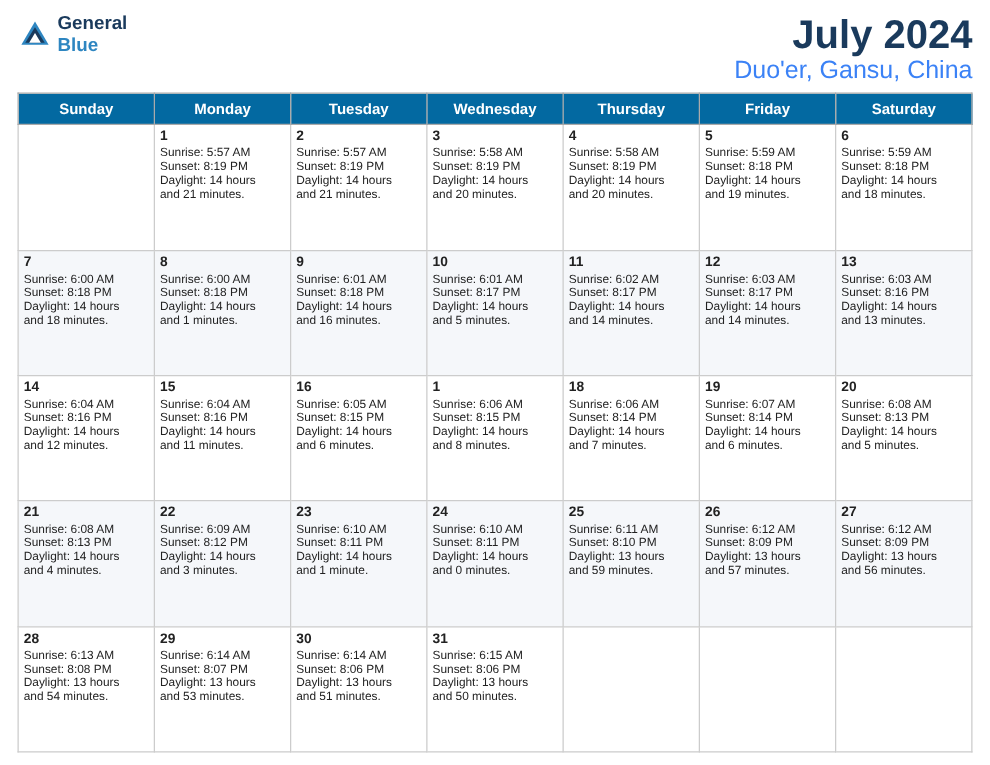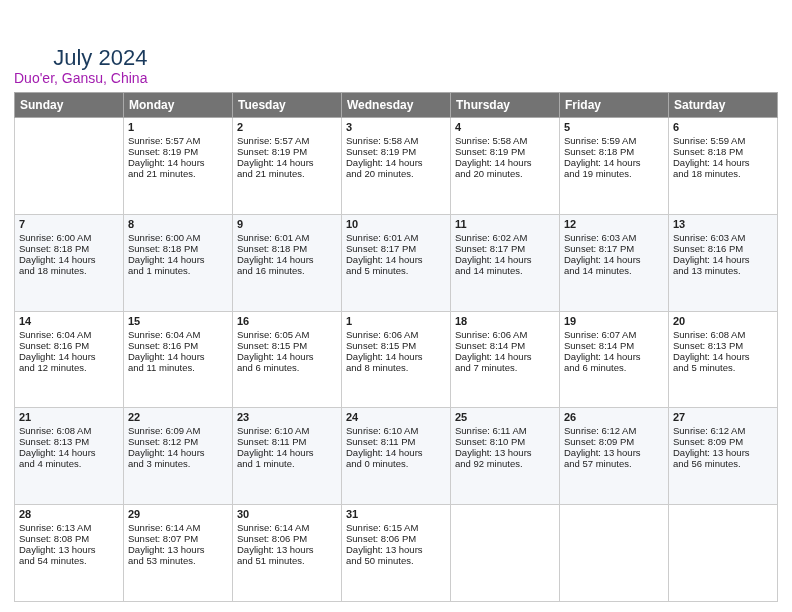--- a/index.html
+++ b/index.html
@@ -38,40 +38,39 @@
       color: #2e86c1;
     }
     .logo-icon {
       width: 28px;
       height: 28px;
     }
     .title-block {
       text-align: right;
     }
     .main-title {
-      font-size: 22px;
-      font-weight: normal;
+      font-size: 32px;
+      font-weight: bold;
       color: #1a3a5c;
       line-height: 1.1;
-      margin-top: 36px;
     }
     .subtitle {
-      font-size: 14px;
-      color: #a21caf;
+      font-size: 20px;
+      color: #3b82f6;
     }
     table {
       width: 100%;
       border-collapse: collapse;
       flex: 1;
       table-layout: fixed;
     }
     thead tr th {
-      background-color: #737373;
+      background-color: #0369a1;
       color: #fff;
-      text-align: left;
+      text-align: center;
       padding: 5px 5px;
       font-size: 12px;
       font-weight: bold;
       border: 1px solid #aaa;
     }
     tbody tr td {
       border: 1px solid #ccc;
       vertical-align: top;
       padding: 3px 4px;
       font-size: 9.5px;
@@ -92,20 +91,31 @@
     }
     .empty-cell {
       background-color: #fff !important;
     }
   </style>
 </head>
 <body>
 
 <div class="page">
   <div class="header">
+    <div class="logo">
+      <svg class="logo-icon" viewBox="0 0 36 36">
+        <polygon points="18,4 32,28 4,28" fill="#2e86c1"></polygon>
+        <polygon points="18,10 28,26 8,26" fill="#1a3a5c"></polygon>
+        <polygon points="18,16 24,26 12,26" fill="#fff"></polygon>
+      </svg>
+      <div class="logo-text">
+        <div>General</div>
+        <span style="color:#2e86c1;">Blue</span>
+      </div>
+    </div>
     <div class="title-block">
       <div class="main-title">July 2024</div>
       <div class="subtitle">Duo'er, Gansu, China</div>
     </div>
   </div>
 
   <table>
     <thead>
       <tr>
       <th>Sunday</th>
@@ -292,21 +302,21 @@
             <div>Sunrise: 6:10 AM</div>
             <div>Sunset: 8:11 PM</div>
             <div>Daylight: 14 hours</div>
             <div>and 0 minutes.</div>
           </td>
           <td>
             <span class="day-num">25</span>
             <div>Sunrise: 6:11 AM</div>
             <div>Sunset: 8:10 PM</div>
             <div>Daylight: 13 hours</div>
-            <div>and 92 minutes.</div>
+            <div>and 59 minutes.</div>
           </td>
           <td>
             <span class="day-num">26</span>
             <div>Sunrise: 6:12 AM</div>
             <div>Sunset: 8:09 PM</div>
             <div>Daylight: 13 hours</div>
             <div>and 57 minutes.</div>
           </td>
           <td>
             <span class="day-num">27</span>

